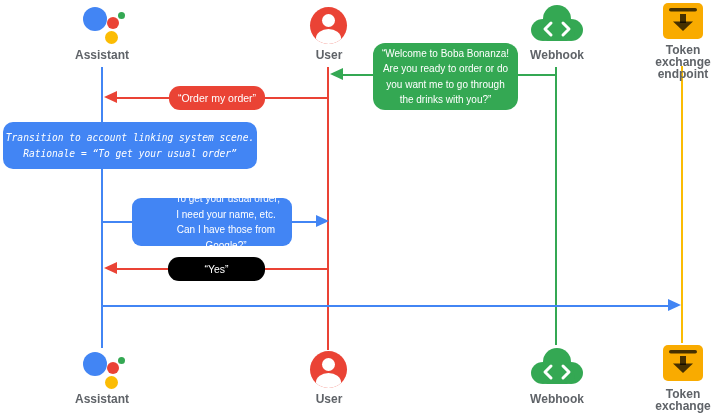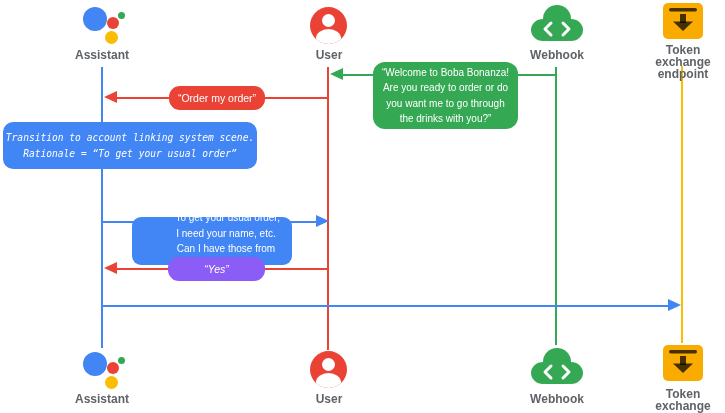--- a/index.html
+++ b/index.html
@@ -27,27 +27,27 @@
   .ah-right{border-left-width:13px;border-left-style:solid;}
   #ar-welcome-head{left:330px;top:68px;border-right-color:#34A853;}
   #ar-order-head{left:104px;top:91px;border-right-color:#EA4335;}
   #ar-ask-head{left:316px;top:215px;border-left-color:#4285F4;}
   #ar-yes-head{left:104px;top:262px;border-right-color:#EA4335;}
   #ar-token-head{left:668px;top:299px;border-left-color:#4285F4;}
 
   
   .bubble{position:absolute;display:flex;align-items:center;justify-content:center;
           text-align:center;color:#fff;white-space:pre-line;box-sizing:border-box;}
-  .sansb{font-size:10px;line-height:15.5px;margin-top:19px;}
+  .sansb{font-size:10px;line-height:15.5px;}
   .mono{font-family:"DejaVu Sans Mono",monospace;font-style:italic;font-size:9.6px;line-height:16px;}
   #bb-welcome{left:373px;top:43px;width:145px;height:67px;background:#34A853;border-radius:12px;}
   #bb-order{left:169px;top:86px;width:96px;height:24px;background:#EA4335;border-radius:11px;font-size:10.5px;}
   #nt-transition{left:3px;top:122px;width:254px;height:47px;background:#4285F4;border-radius:10px;}
   #bb-ask{left:132px;top:198px;width:160px;height:48px;background:#4285F4;border-radius:9px;padding-left:28px;}
-  #bb-yes{left:168px;top:257px;width:97px;height:24px;background:#8b5cf6;border-radius:11px;font-size:10.5px;font-style:italic;}
+  #bb-yes{left:168px;top:257px;width:97px;height:24px;background:#000000;border-radius:11px;font-size:10.5px;}
   #nt-token{left:268px;top:287px;width:252px;height:38px;background:#4285F4;border-radius:10px;}
 
   
   .actor-label{position:absolute;text-align:center;color:#5F6368;font-size:12px;
                font-weight:bold;line-height:12px;}
   #lb-assistant-top{left:57px;top:49px;width:90px;}
   #lb-user-top{left:299px;top:49px;width:60px;}
   #lb-webhook-top{left:512px;top:49px;width:90px;}
   #lb-token-top{left:637px;top:44px;width:92px;}
   #lb-assistant-bot{left:57px;top:393px;width:90px;}

